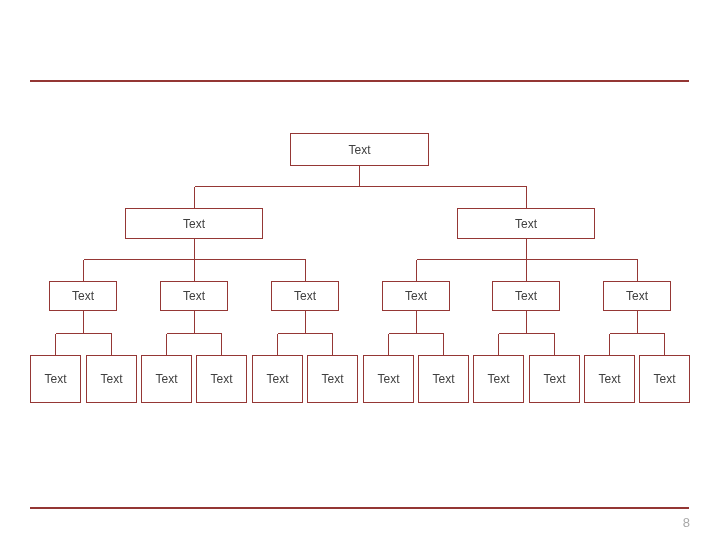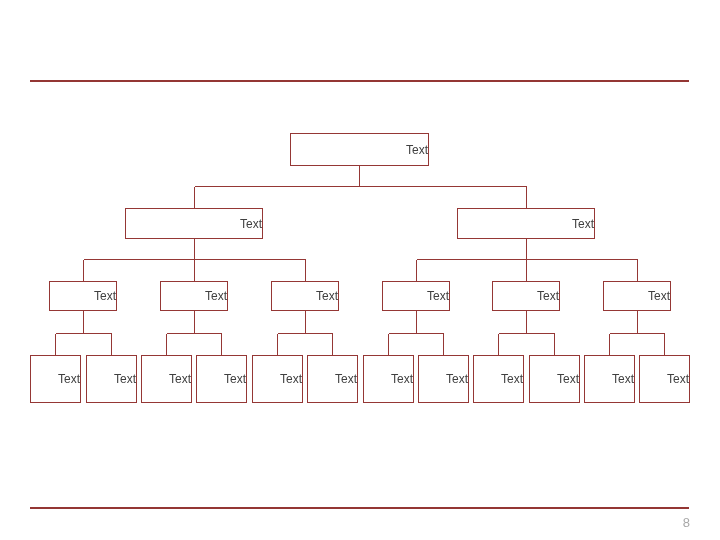--- a/index.html
+++ b/index.html
@@ -30,21 +30,21 @@
     stroke:var(--connector);
     stroke-width:1;
     fill:none;
     shape-rendering:crispEdges;
   }
   .obox{
     position:absolute;
     box-sizing:border-box;
     background:#ffffff;
     border:1px solid var(--box-border);
-    display:flex;align-items:center;justify-content:flex-end;
+    display:flex;align-items:center;justify-content:center;
     font-size:12px;
     color:var(--box-text);
     cursor:default;
   }
   .page-number{
     position:absolute;
     top:515px;left:620px;width:70px;
     text-align:right;
     font-size:13px;
     color:var(--pgnum);

